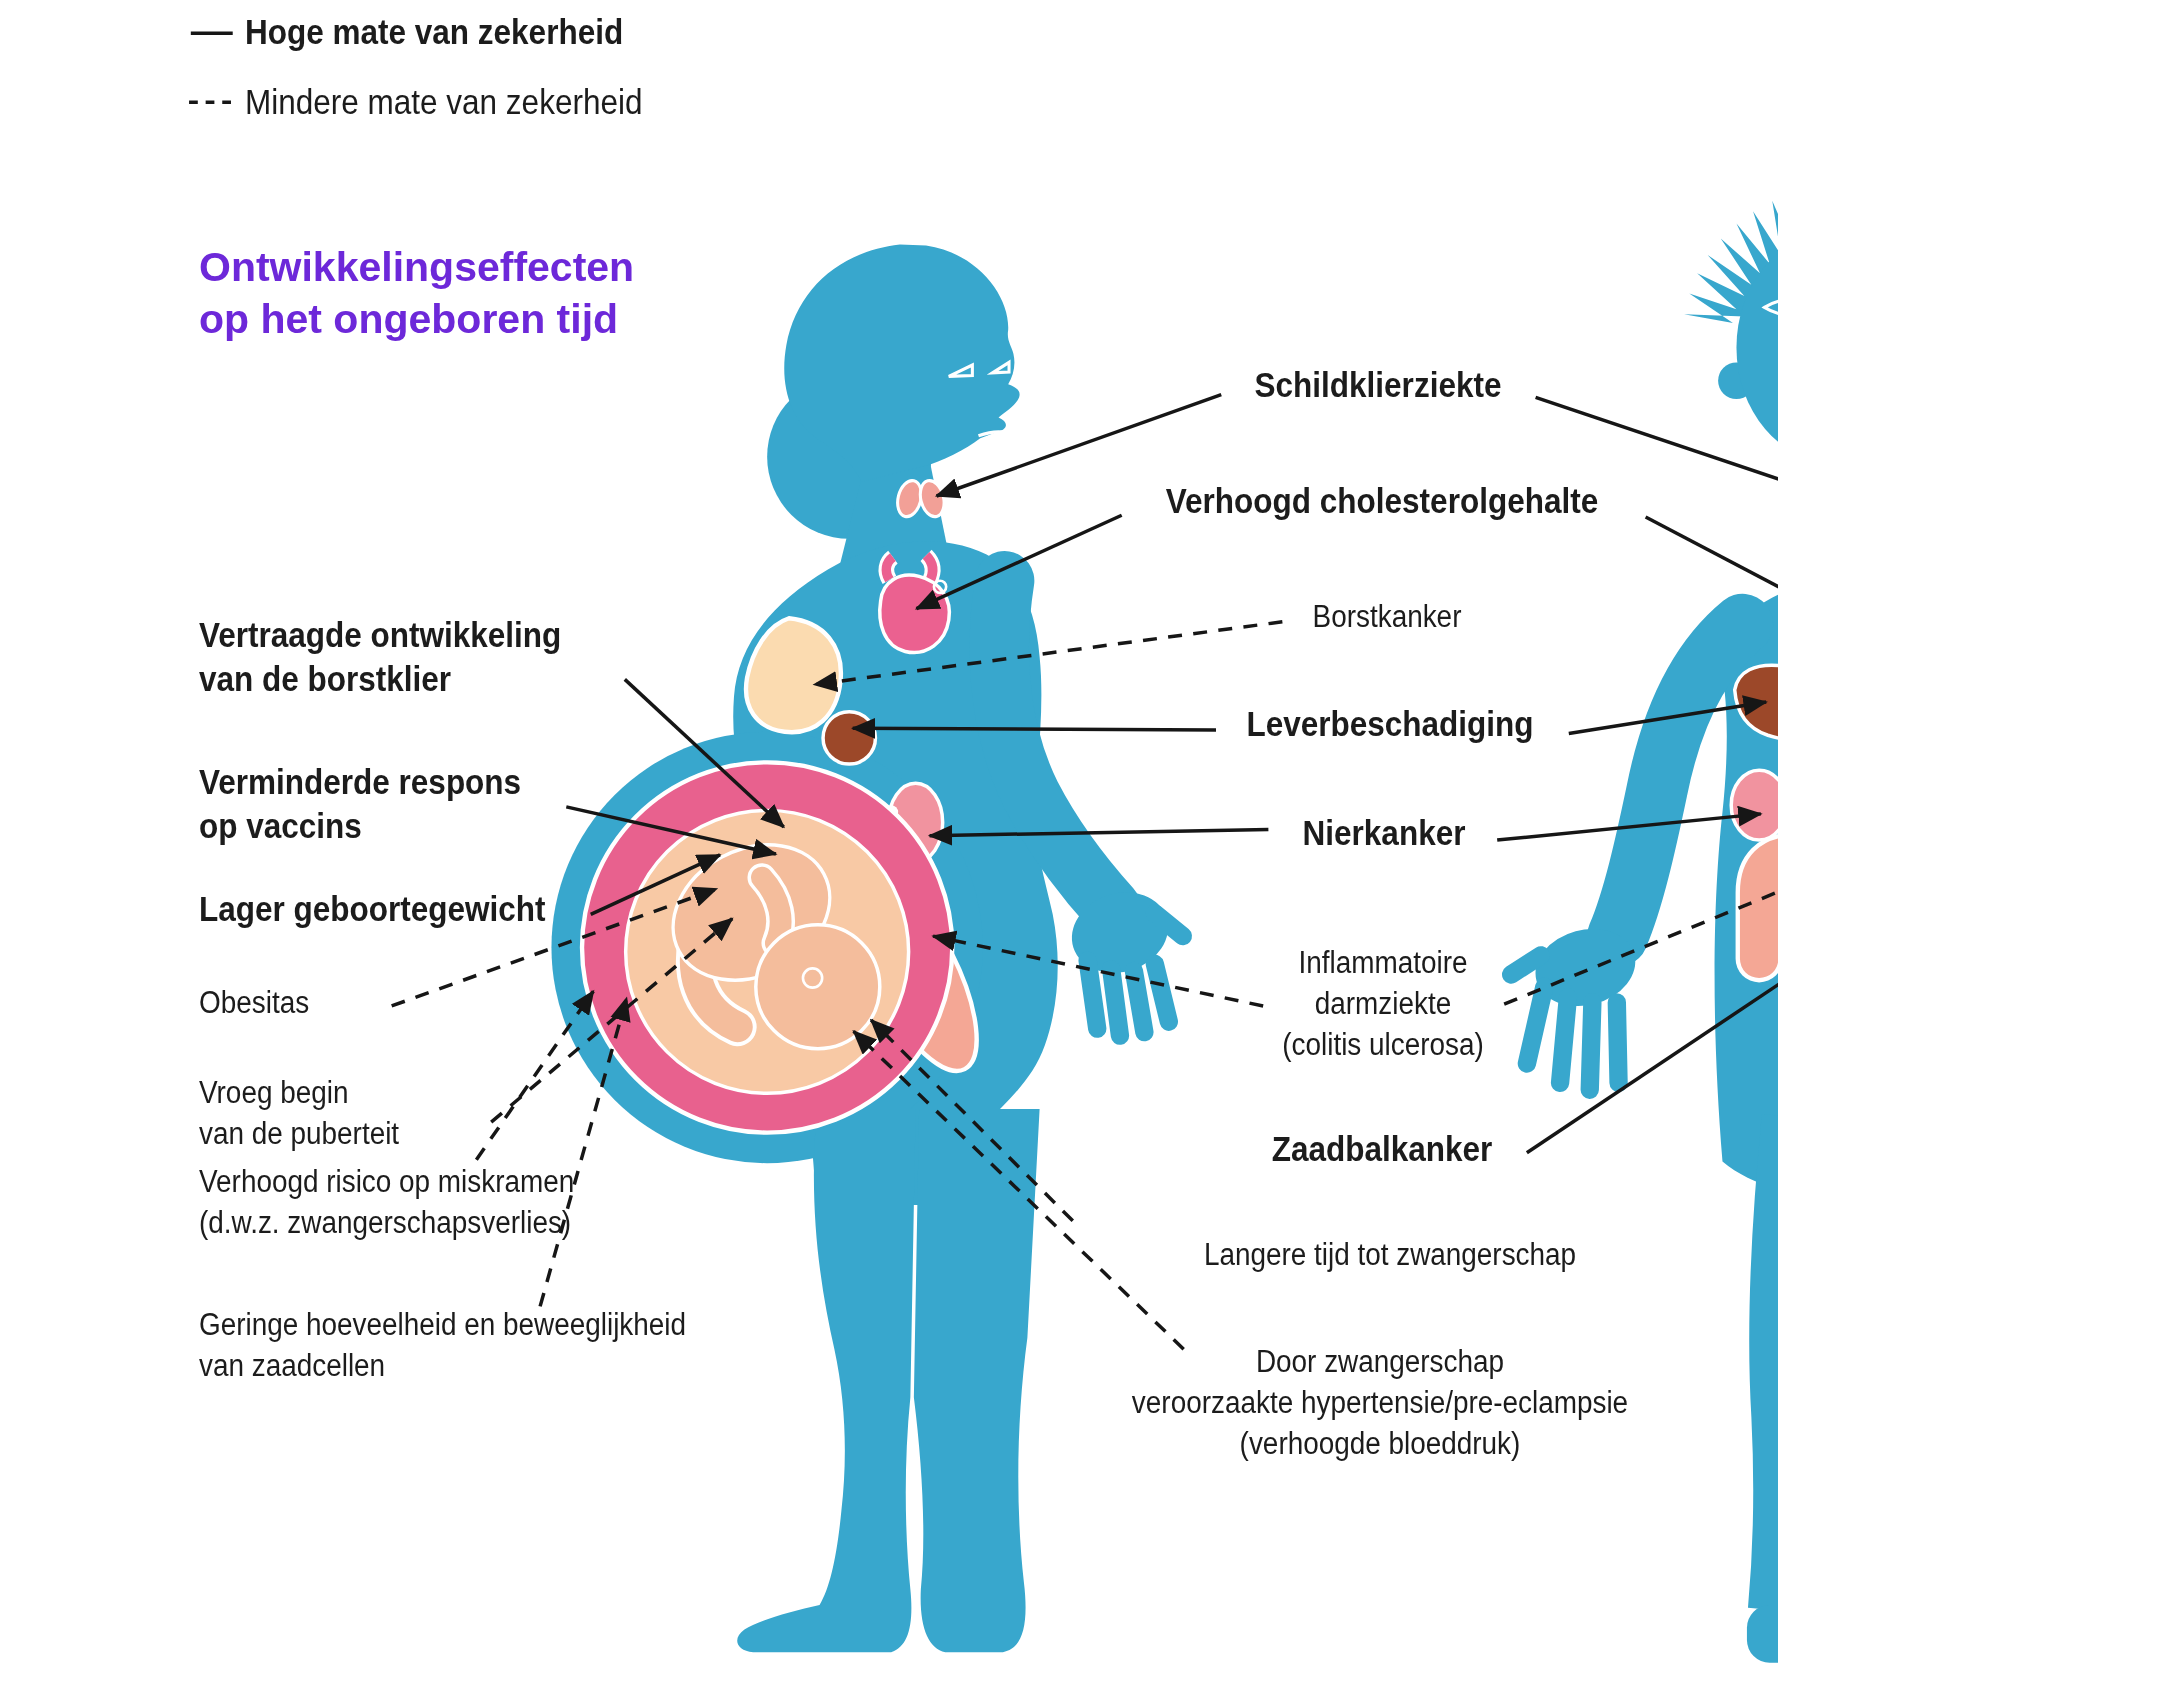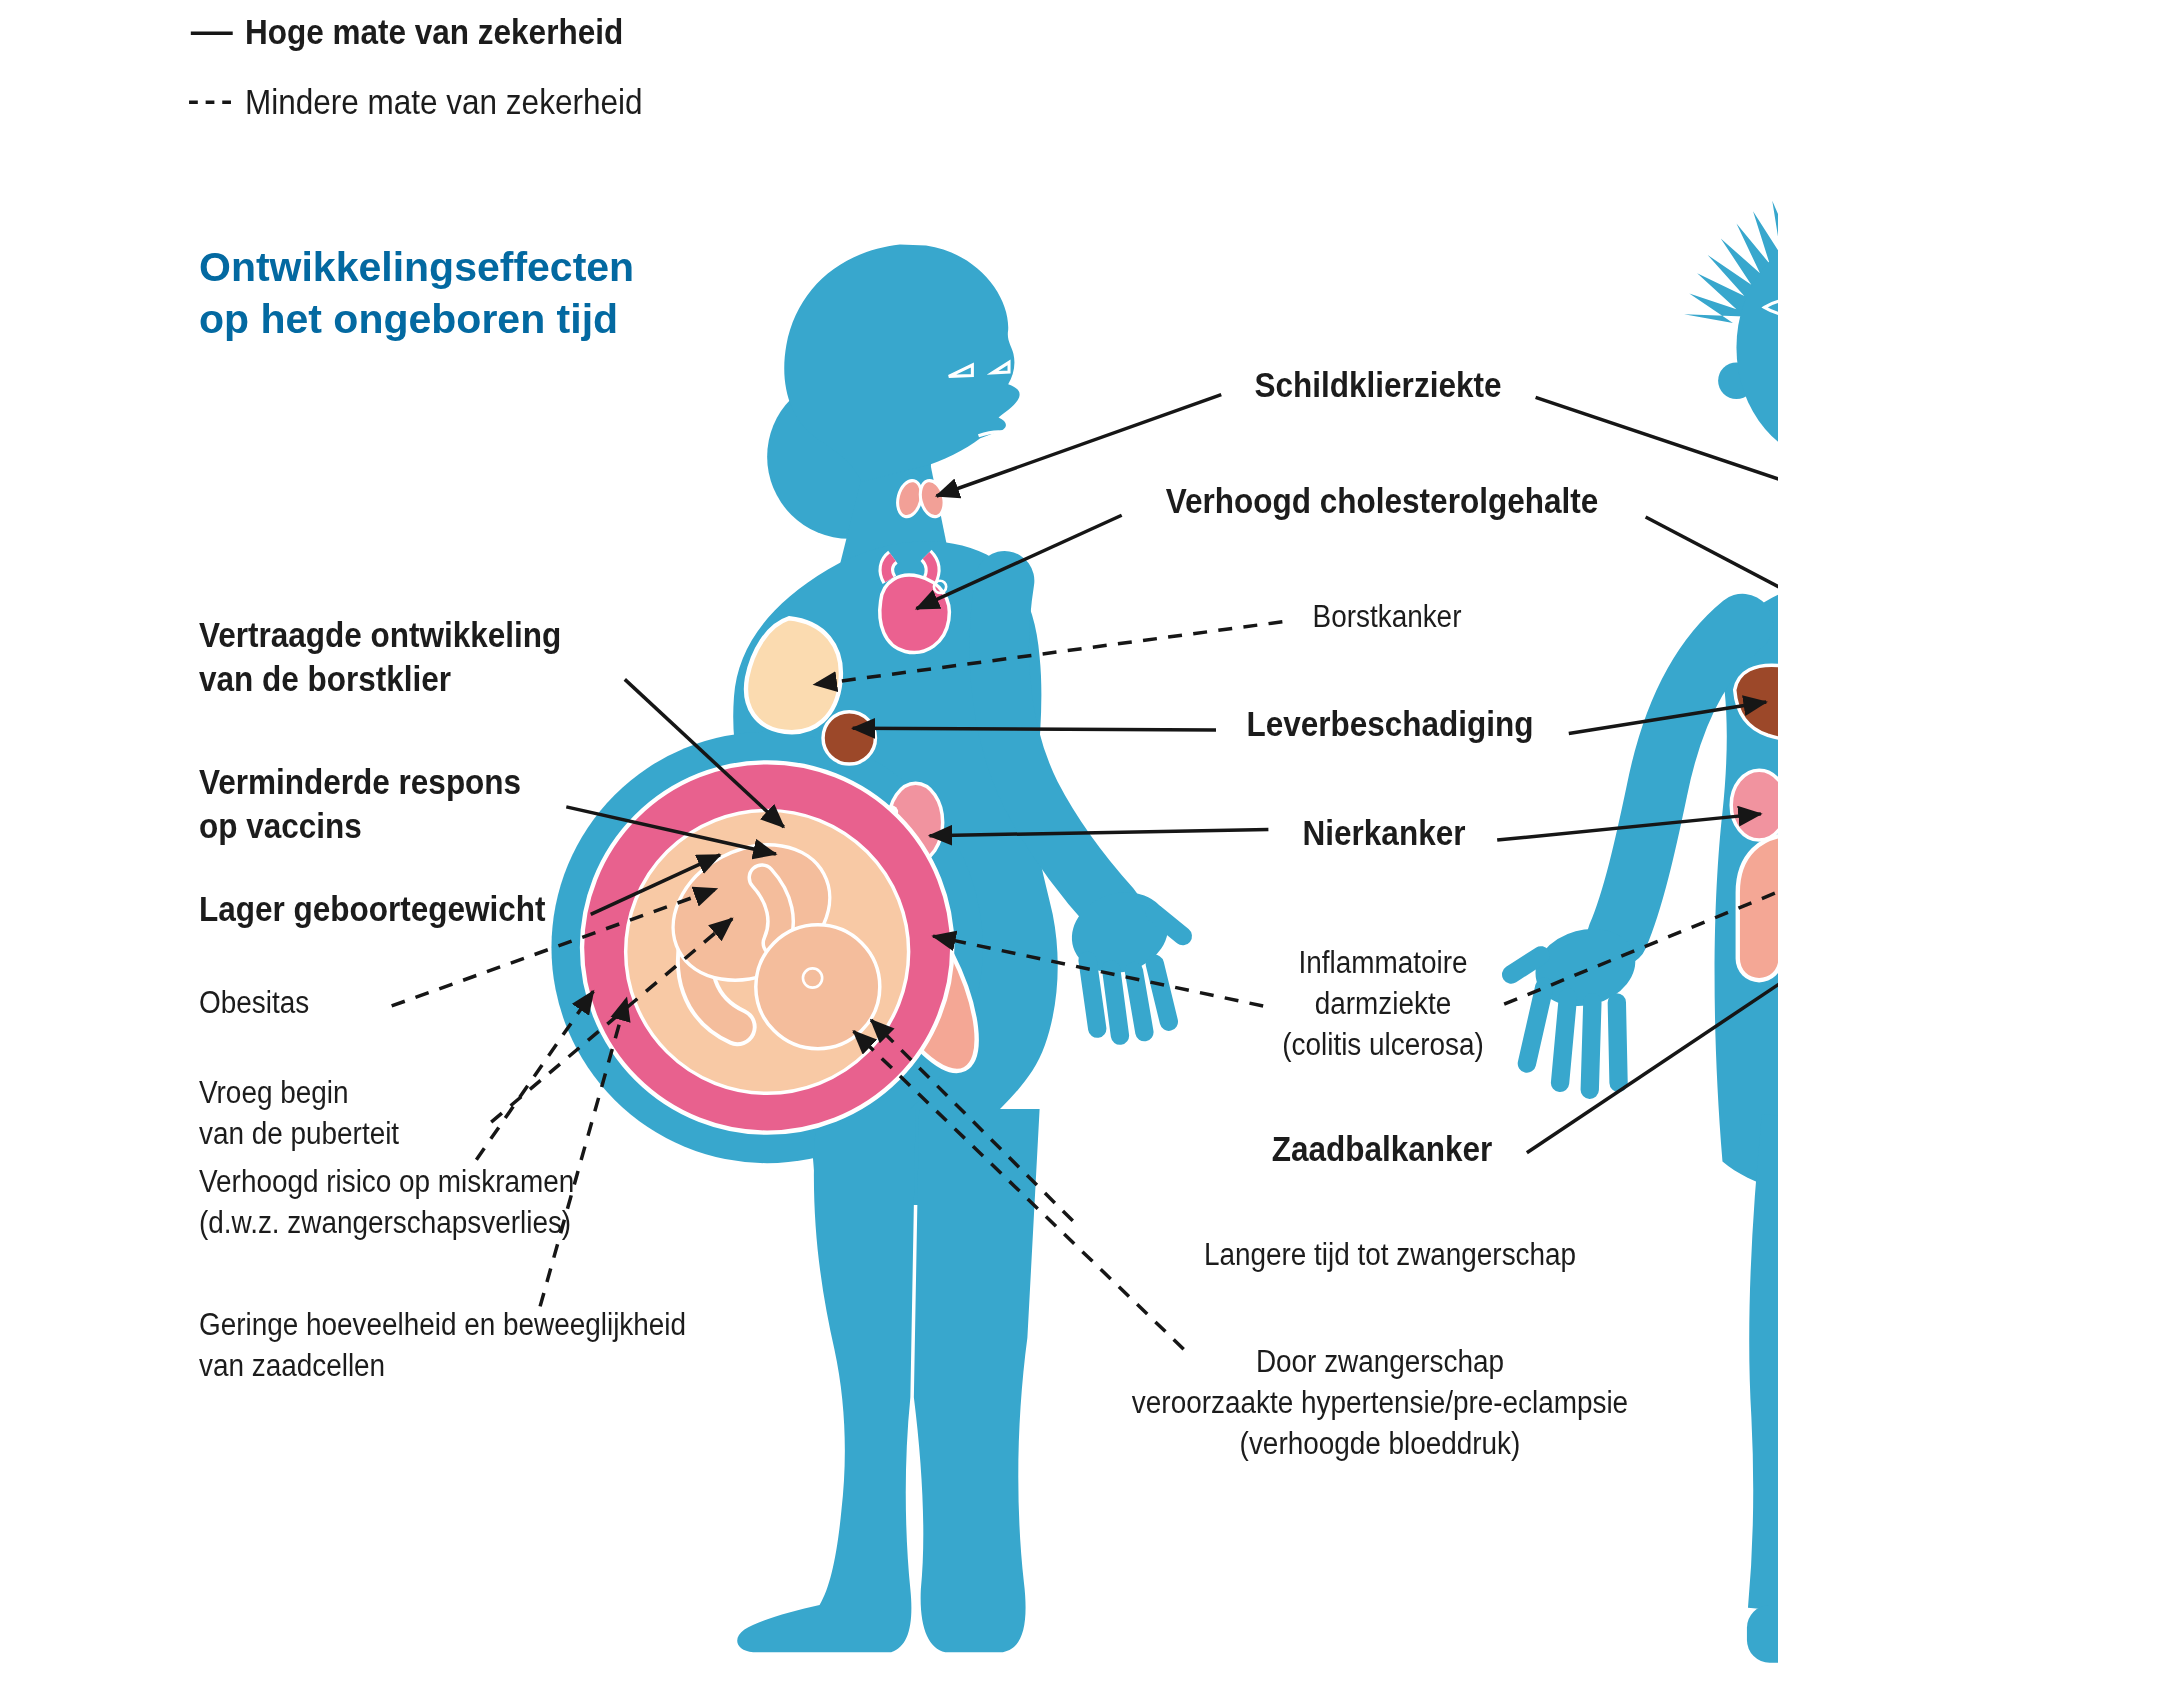--- a/index.html
+++ b/index.html
@@ -6,21 +6,21 @@
   #canvas{position:relative;width:1778px;height:1681px;background:#fff;overflow:hidden;
           font-family:"Liberation Sans",sans-serif;color:#1c1c1c;}
   #art{position:absolute;left:0;top:0;}
   .lbl{position:absolute;font-size:31px;line-height:1.32;white-space:nowrap;
        transform:scaleX(0.9);transform-origin:0 0;}
   .lbl.b{font-size:35px;font-weight:600;line-height:1.26;}
   .lbl.mid{transform:scaleX(0.9) translateX(-50%);transform-origin:0 50%;text-align:center;}
   .legend-txt{position:absolute;font-size:35px;white-space:nowrap;transform:scaleX(0.9);transform-origin:0 0;}
   .legend-txt.b{font-weight:600;}
   #heading{position:absolute;left:199px;top:241px;font-size:41px;font-weight:700;
-           line-height:1.28;color:#0369a1;white-space:nowrap;}
+           line-height:1.28;color:#6d28d9;white-space:nowrap;}
 </style>
 </head>
 <body>
 
 <div id="canvas">
 
 <svg id="art" width="2184" height="1681" viewBox="0 0 2500 1925">
   <defs>
     <marker id="ah" markerUnits="userSpaceOnUse" markerWidth="30" markerHeight="24" refX="26" refY="12" orient="auto">
       <path d="M0,0 L28,12 L0,24 Z" fill="#161616"></path>

